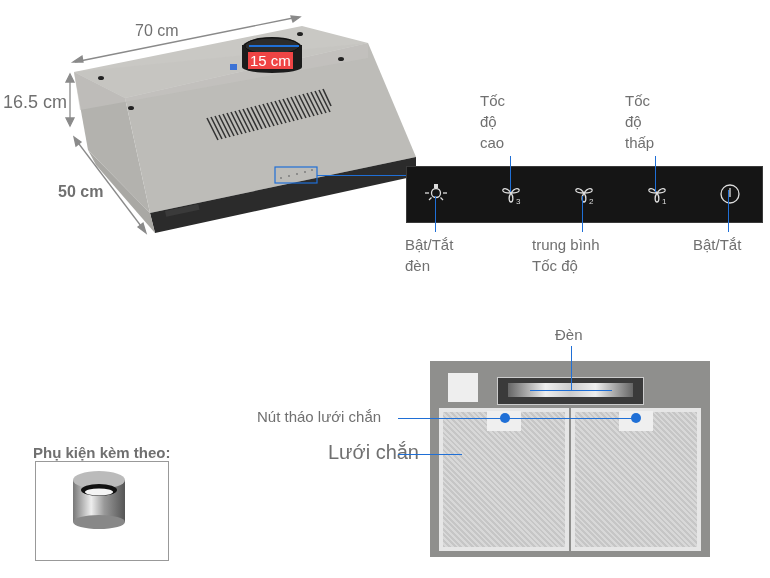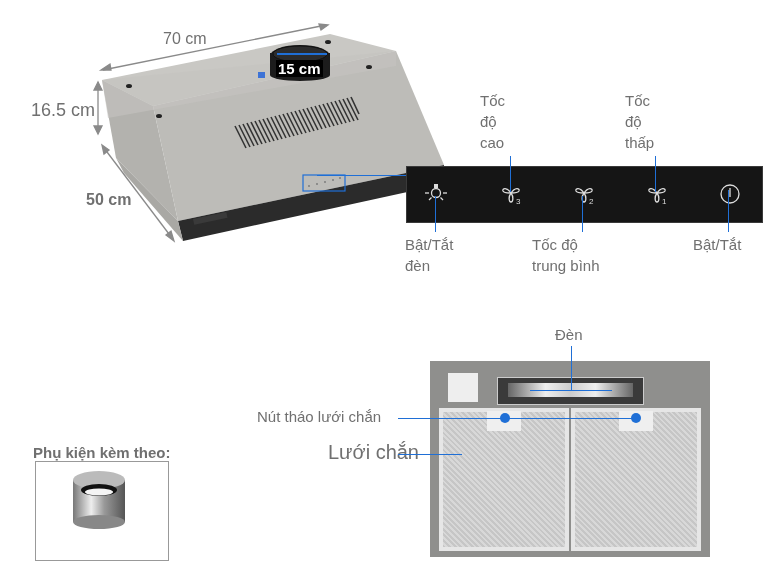--- a/index.html
+++ b/index.html
@@ -10,21 +10,21 @@
   .c { text-align:left; }
   .bl { position:absolute; background:#1f6fd6; }
   svg { display:block; }
   .panel { position:absolute; left:406px; top:166px; width:355px; height:55px; background:#151515; border:1px solid #3a3a3a; }
   .ctrl { position:absolute; top:12px; width:30px; height:30px; }
   .acc-box { position:absolute; left:35px; top:461px; width:132px; height:98px; border:1px solid #999; background:#fff; }
 </style>
 </head>
 <body>
 
-<div class="abs" style="left:0;top:8px;width:420px;height:245px;margin-left:28px;">
+<div class="abs" style="left:0;top:0;width:420px;height:245px;">
   <svg width="420" height="245" viewBox="0 0 420 245">
 
     <polygon points="74,72 302,26 368,43 125,98" fill="#c9c8c4"></polygon>
 
     <polygon points="74,72 125,98 150,213 88,150" fill="#b3b2ae"></polygon>
     <polygon points="125,98 368,43 416,157 150,213" fill="#bdbcb8"></polygon>
 
     <polygon points="74,72 368,43 368,58 80,110" fill="#c4c3bf" opacity="0.6"></polygon>
 
     <polygon points="150,213 416,157 416,176 155,233" fill="#2b2b2b"></polygon>
@@ -98,21 +98,21 @@
         <polygon points="70,126 66,118 74,118"></polygon>
       <line x1="76" y1="140" x2="144" y2="230"></line>
       <polygon points="74,137 76,146 81,142"></polygon>
         <polygon points="146,233 138,227 143,223"></polygon>
     </g>
   </svg>
 
   <div class="lbl" style="left:135px;top:20px;font-size:16px;">70 cm</div>
   <div class="lbl" style="left:3px;top:92px;font-size:18px;">16.5 cm</div>
   <div class="lbl" style="left:58px;top:181px;font-size:16px;font-weight:bold;">50 cm</div>
-  <div class="abs" style="left:248px;top:52px;background:#000000;color:#fff;font-size:15px;line-height:17px;padding:0 2px;font-weight:bold;">
+  <div class="abs" style="left:248px;top:52px;background:#ef4444;color:#fff;font-size:15px;line-height:17px;padding:0 2px;">
     <span>15 cm</span>
   </div>
   <div class="abs" style="left:249px;top:45px;width:50px;height:2px;background:#1f6fd6;"></div>
 </div>
 
 <div class="bl" style="left:317px;top:175px;width:89px;height:1.2px;"></div>
 
 <div class="panel">
   <div class="ctrl" style="left:14px;">
     <svg width="30" height="30" viewBox="0 0 30 30">
@@ -173,22 +173,22 @@
 <div class="lbl c" style="left:405px;top:234px;width:60px;">
   <div>Bật/Tắt</div>
   <div>đèn</div>
 </div>
 <div class="lbl c" style="left:480px;top:90px;width:60px;">
   <div>Tốc</div>
   <div>độ</div>
   <div>cao</div>
 </div>
 <div class="lbl c" style="left:532px;top:234px;width:100px;">
+  <div>trung bình</div>
   <div>Tốc độ</div>
-  <div>trung bình</div>
 </div>
 <div class="lbl c" style="left:625px;top:90px;width:60px;">
   <div>Tốc</div>
   <div>độ</div>
   <div>thấp</div>
 </div>
 <div class="lbl c" style="left:693px;top:234px;width:70px;">
   <div>Bật/Tắt</div>
 </div>
 

